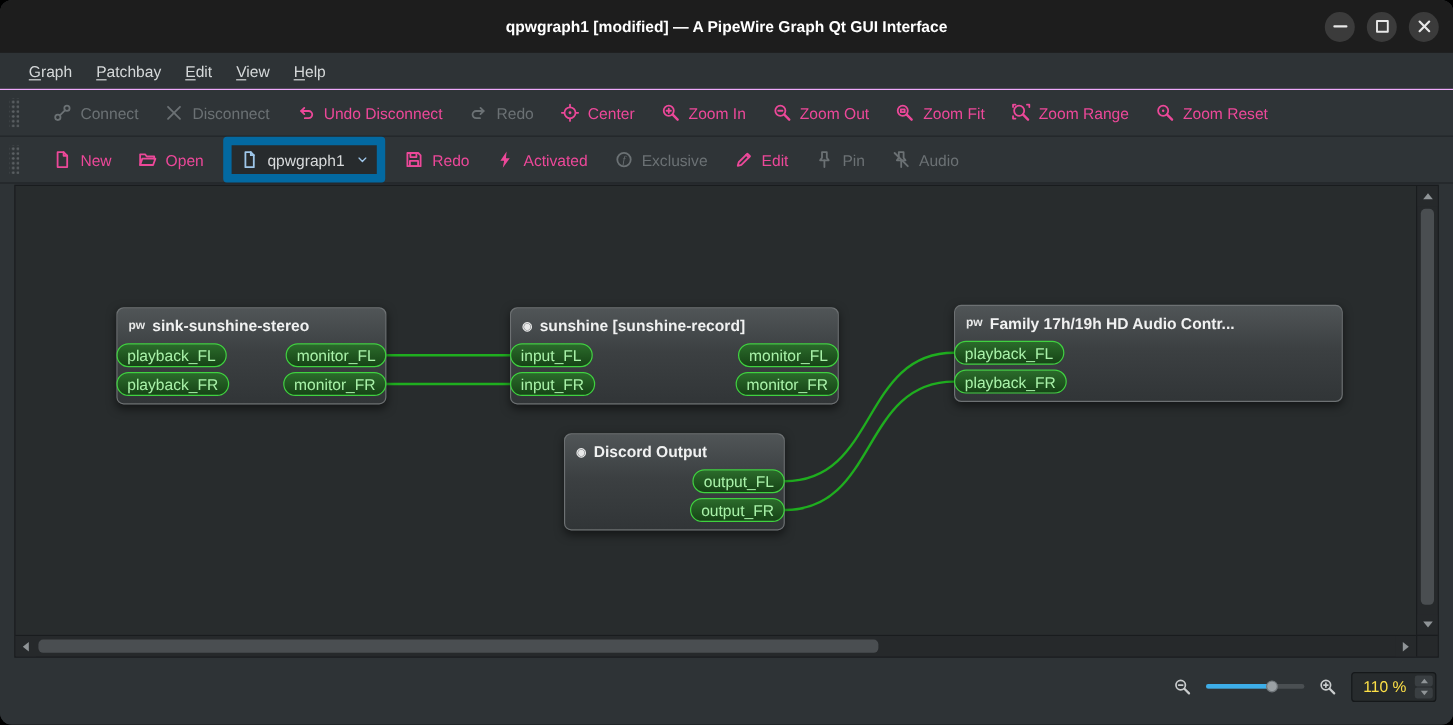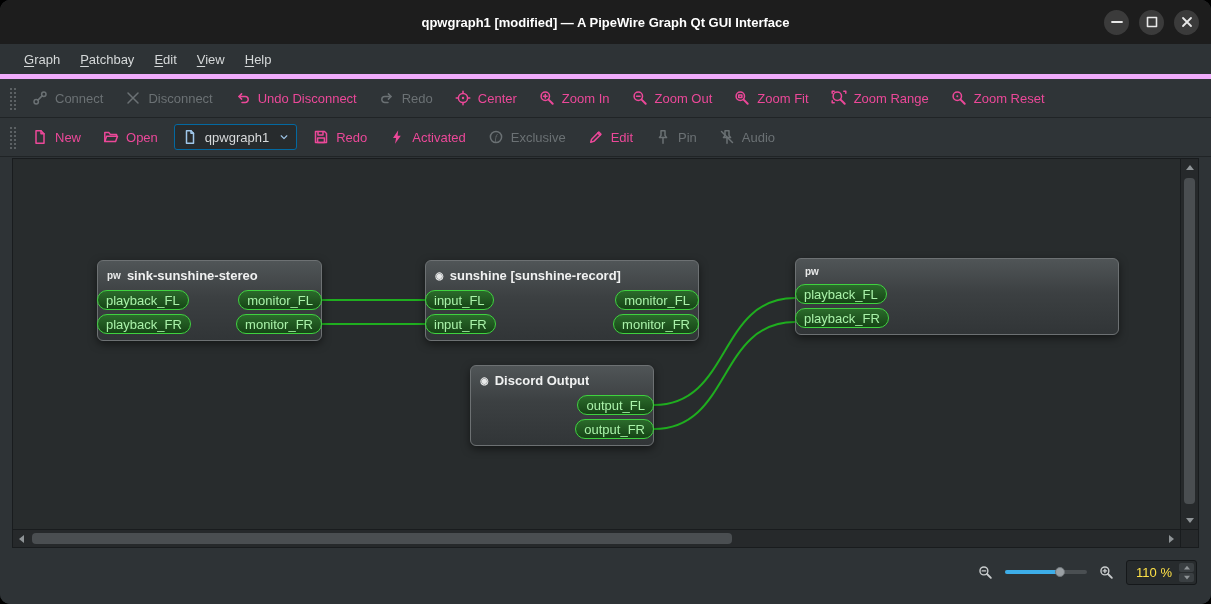--- a/index.html
+++ b/index.html
@@ -7,32 +7,32 @@
   .window{width:100%;height:100%;border-radius:10px;overflow:hidden;display:flex;flex-direction:column;background:#2e3336;color:#d8dadb;font-size:13px;}
 
   
   .titlebar{flex:0 0 44px;background:#1d1d1d;position:relative;display:flex;align-items:center;justify-content:center;}
   .titlebar .title{color:#fff;font-weight:bold;font-size:13px;}
   .win-controls{position:absolute;right:12px;top:0;height:100%;display:flex;align-items:center;gap:10px;}
   .win-btn{width:25px;height:25px;border-radius:50%;background:#3b3b3b;display:flex;align-items:center;justify-content:center;color:#e8e8e8;cursor:default;}
   .win-btn svg{width:11px;height:11px;}
 
   
-  .menubar{flex:0 0 30px;display:flex;align-items:stretch;background:#2e3336;border-bottom:5px solid #f0abfc;padding-left:14px;}
+  .menubar{flex:0 0 30px;display:flex;align-items:stretch;background:#2e3336;border-bottom:1px solid #f0abfc;padding-left:14px;}
   .menu-item{display:flex;align-items:center;padding:0 10px;color:#d5d8d9;cursor:default;}
   .menu-item u{text-decoration:underline;text-underline-offset:2px;}
 
   
-  .toolbar{flex:0 0 38px;display:flex;align-items:center;background:#2f3437;border-bottom:1px solid #202426;padding-left:4px;gap:2px;}
+  .toolbar{flex:0 0 38px;display:flex;align-items:center;background:#2f3437;border-bottom:1px solid #202426;padding-left:4px;gap:14px;}
   .tb-handle{width:8px;height:24px;margin:0 4px;background-image:radial-gradient(#5c6164 1px,transparent 1.2px);background-size:4px 4px;background-position:1px 1px;}
   .tool-btn{display:inline-flex;align-items:center;gap:7px;padding:6px 10px;border-radius:3px;color:#ec4899;cursor:default;white-space:nowrap;}
   .tool-btn.disabled{color:#6b7174;}
   .tb-icon{display:inline-flex;align-items:center;justify-content:center;}
   .tb-icon svg{width:16px;height:16px;display:block;}
-  .combo{display:inline-flex;align-items:center;gap:7px;background:#272b2d;border:1px solid #0369a1;border-radius:3px;padding:4px 7px;margin:0 4px;cursor:default;}
+  .combo{display:inline-flex;align-items:center;gap:7px;background:#272b2d;border:7px solid #0369a1;border-radius:3px;padding:4px 7px;margin:0 4px;cursor:default;}
   .combo .tb-icon{color:#9fc7ea;}
   .combo-text{color:#d8dadb;}
   .combo-arrow{display:inline-flex;margin-left:3px;}
 
   
   .canvas-frame{flex:1;display:flex;flex-direction:column;margin:1px 12px 2px 12px;border:1px solid #191c1e;background:#232628;min-height:0;}
   .canvas-row{flex:1;display:flex;min-height:0;}
   .graph-canvas{flex:1;position:relative;background:#282c2d;overflow:hidden;}
   .wires-svg{position:absolute;left:0;top:0;z-index:1;pointer-events:none;}
   .wire{fill:none;stroke:var(--wire_green,#1fae1f);stroke-width:2px;}
@@ -354,20 +354,21 @@
               <div class="port out">monitor_FL</div>
             </div>
             <div class="port-row">
               <div class="port in">input_FR</div>
               <div class="port out">monitor_FR</div>
             </div>
           </div>
           <div class="node" style="left: 782px; top: 99px; width: 322px;">
             <div class="node-head">
               <span class="node-icon">pw</span>
+              <span class="node-title-text">Family 17h/19h HD Audio Contr...</span>
             </div>
             <div class="port-row">
               <div class="port in">playback_FL</div>
               <div class="port-spacer"></div>
             </div>
             <div class="port-row">
               <div class="port in">playback_FR</div>
               <div class="port-spacer"></div>
             </div>
           </div>

